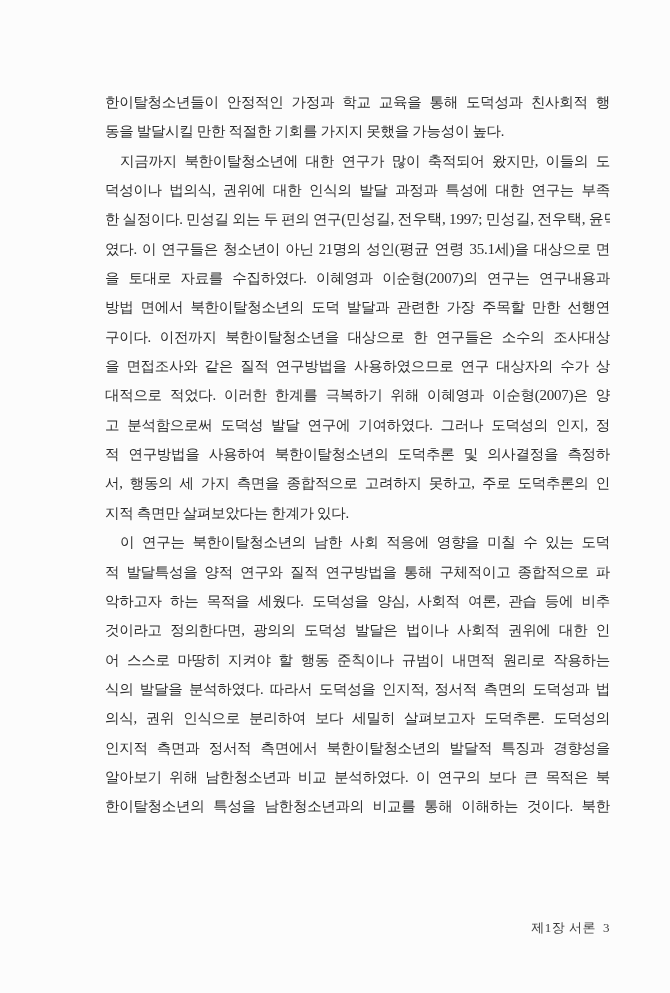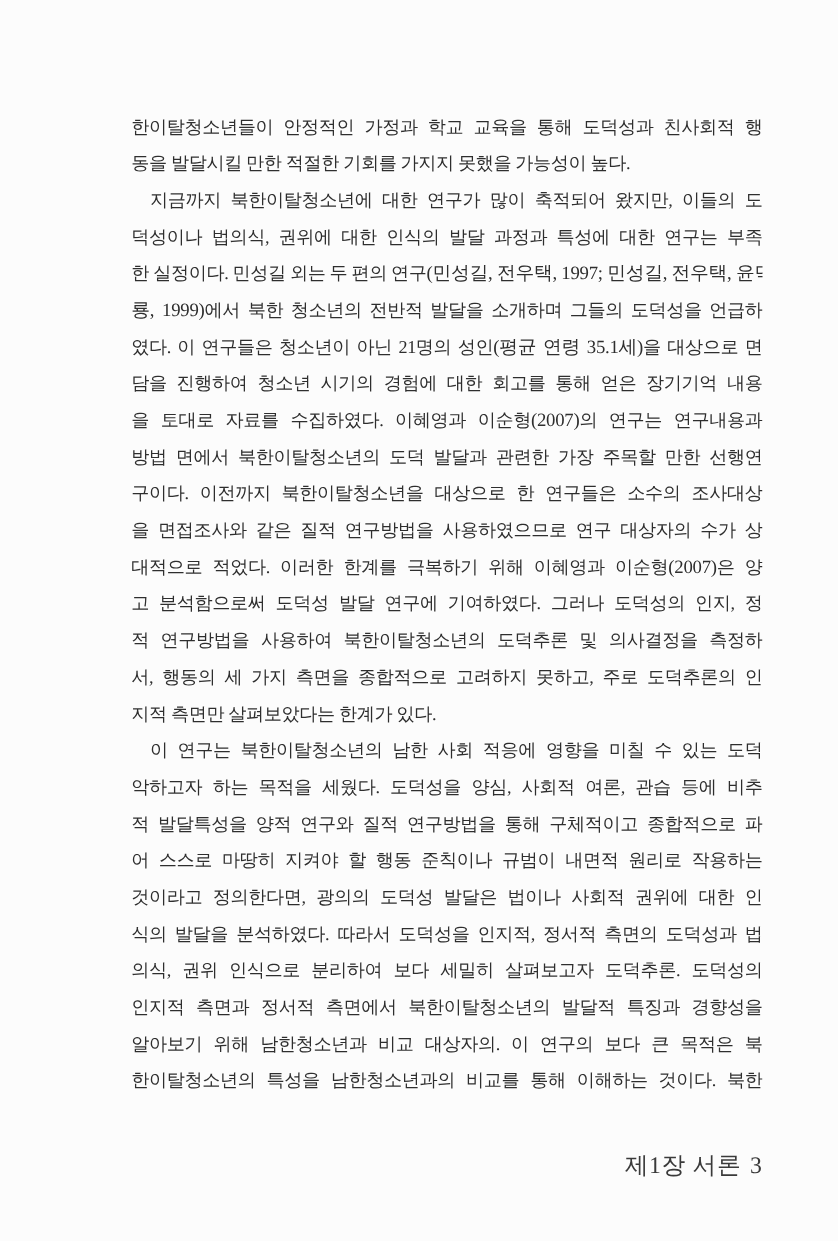--- a/index.html
+++ b/index.html
@@ -46,58 +46,56 @@
   .seg.small {
     font-size: 15px;
     letter-spacing: -0.2px;
   }
   .page-footer {
     position: absolute;
     left: 84px;
     top: 919px;
     width: 505px;
     text-align: right;
-    font-size: 19px;
+    font-size: 13px;
     letter-spacing: 0.5px;
     color: #3a3a3a;
   }
   .page-footer .page-num {
     margin-left: 7px;
   }
 </style>
 </head>
 <body style="background: rgb(252, 252, 252); color: rgb(46, 46, 46);">
 
 <div class="page">
   <div class="page-body">
 
   <div class="line"><span class="seg">한이탈청소년들이 안정적인 가정과 학교 교육을 통해 도덕성과 친사회적 행</span></div>
       <div class="line para-end"><span class="seg">동을 발달시킬 만한 적절한 기회를 가지지 못했을 가능성이 높다.</span></div>
       <div class="line indented"><span class="seg">지금까지 북한이탈청소년에 대한 연구가 많이 축적되어 왔지만, 이들의 도</span></div>
       <div class="line"><span class="seg">덕성이나 법의식, 권위에 대한 인식의 발달 과정과 특성에 대한 연구는 부족</span></div>
       <div class="line"><span class="seg">한 실정이다. 민성길 외는 두 편의 연구</span><span class="seg small">(민성길, 전우택, 1997; 민성길, 전우택, 윤덕</span></div>
-      <div class="line"><span class="seg small">룡, 1999)</span><span class="seg">에서 북한 청소년의 전반적 발달을 소개하며 그들의 도덕성을 언급하</span></div>
       <div class="line"><span class="seg">였다. 이 연구들은 청소년이 아닌 21명의 성인</span><span class="seg small">(평균 연령 35.1세)</span><span class="seg">을 대상으로 면</span></div>
-      <div class="line"><span class="seg">담을 진행하여 청소년 시기의 경험에 대한 회고를 통해 얻은 장기기억 내용</span></div>
       <div class="line"><span class="seg">을 토대로 자료를 수집하였다. 이혜영과 이순형</span><span class="seg small">(2007)</span><span class="seg">의 연구는 연구내용과</span></div>
       <div class="line"><span class="seg">방법 면에서 북한이탈청소년의 도덕 발달과 관련한 가장 주목할 만한 선행연</span></div>
       <div class="line"><span class="seg">구이다. 이전까지 북한이탈청소년을 대상으로 한 연구들은 소수의 조사대상</span></div>
       <div class="line"><span class="seg">을 면접조사와 같은 질적 연구방법을 사용하였으므로 연구 대상자의 수가 상</span></div>
       <div class="line"><span class="seg">대적으로 적었다. 이러한 한계를 극복하기 위해 이혜영과 이순형</span><span class="seg small">(2007)</span><span class="seg">은 양</span></div>
       <div class="line"><span class="seg">고 분석함으로써 도덕성 발달 연구에 기여하였다. 그러나 도덕성의 인지, 정</span></div>
       <div class="line"><span class="seg">적 연구방법을 사용하여 북한이탈청소년의 도덕추론 및 의사결정을 측정하</span></div>
       <div class="line"><span class="seg">서, 행동의 세 가지 측면을 종합적으로 고려하지 못하고, 주로 도덕추론의 인</span></div>
       <div class="line para-end"><span class="seg">지적 측면만 살펴보았다는 한계가 있다.</span></div>
       <div class="line indented"><span class="seg">이 연구는 북한이탈청소년의 남한 사회 적응에 영향을 미칠 수 있는 도덕</span></div>
+      <div class="line"><span class="seg">적 발달특성을 양적 연구와 질적 연구방법을 통해 구체적이고 종합적으로 파</span></div>
       <div class="line"><span class="seg">악하고자 하는 목적을 세웠다. 도덕성을 양심, 사회적 여론, 관습 등에 비추</span></div>
-      <div class="line"><span class="seg">적 발달특성을 양적 연구와 질적 연구방법을 통해 구체적이고 종합적으로 파</span></div>
+      <div class="line"><span class="seg">것이라고 정의한다면, 광의의 도덕성 발달은 법이나 사회적 권위에 대한 인</span></div>
       <div class="line"><span class="seg">어 스스로 마땅히 지켜야 할 행동 준칙이나 규범이 내면적 원리로 작용하는</span></div>
-      <div class="line"><span class="seg">것이라고 정의한다면, 광의의 도덕성 발달은 법이나 사회적 권위에 대한 인</span></div>
       <div class="line"><span class="seg">식의 발달을 분석하였다. 따라서 도덕성을 인지적, 정서적 측면의 도덕성과 법</span></div>
       <div class="line"><span class="seg">의식, 권위 인식으로 분리하여 보다 세밀히 살펴보고자 도덕추론. 도덕성의</span></div>
       <div class="line"><span class="seg">인지적 측면과 정서적 측면에서 북한이탈청소년의 발달적 특징과 경향성을</span></div>
-      <div class="line"><span class="seg">알아보기 위해 남한청소년과 비교 대상자의. 이 연구의 보다 큰 목적은 북</span></div>
+      <div class="line"><span class="seg">알아보기 위해 남한청소년과 비교 분석하였다. 이 연구의 보다 큰 목적은 북</span></div>
       <div class="line"><span class="seg">한이탈청소년의 특성을 남한청소년과의 비교를 통해 이해하는 것이다. 북한</span></div>
     </div>
   <div class="page-footer">
     <span>제1장 서론</span><span class="page-num">3</span>
   </div>
 </div>
 
 </body></html>

